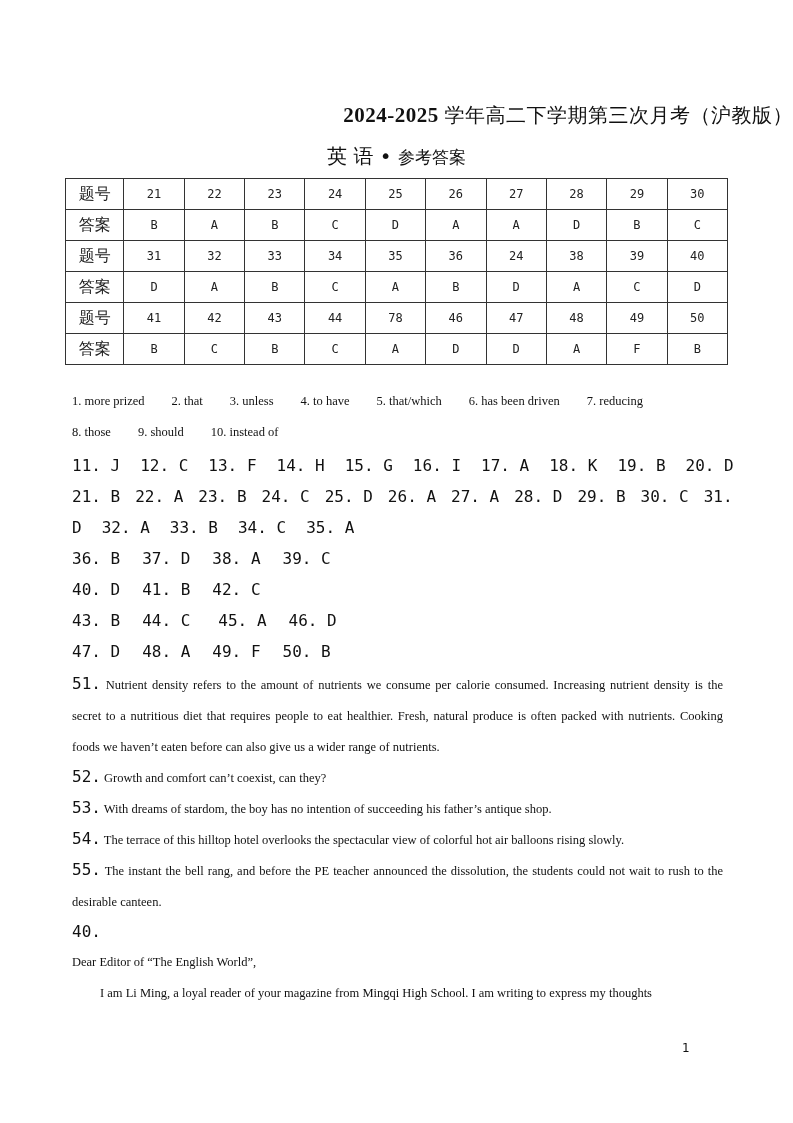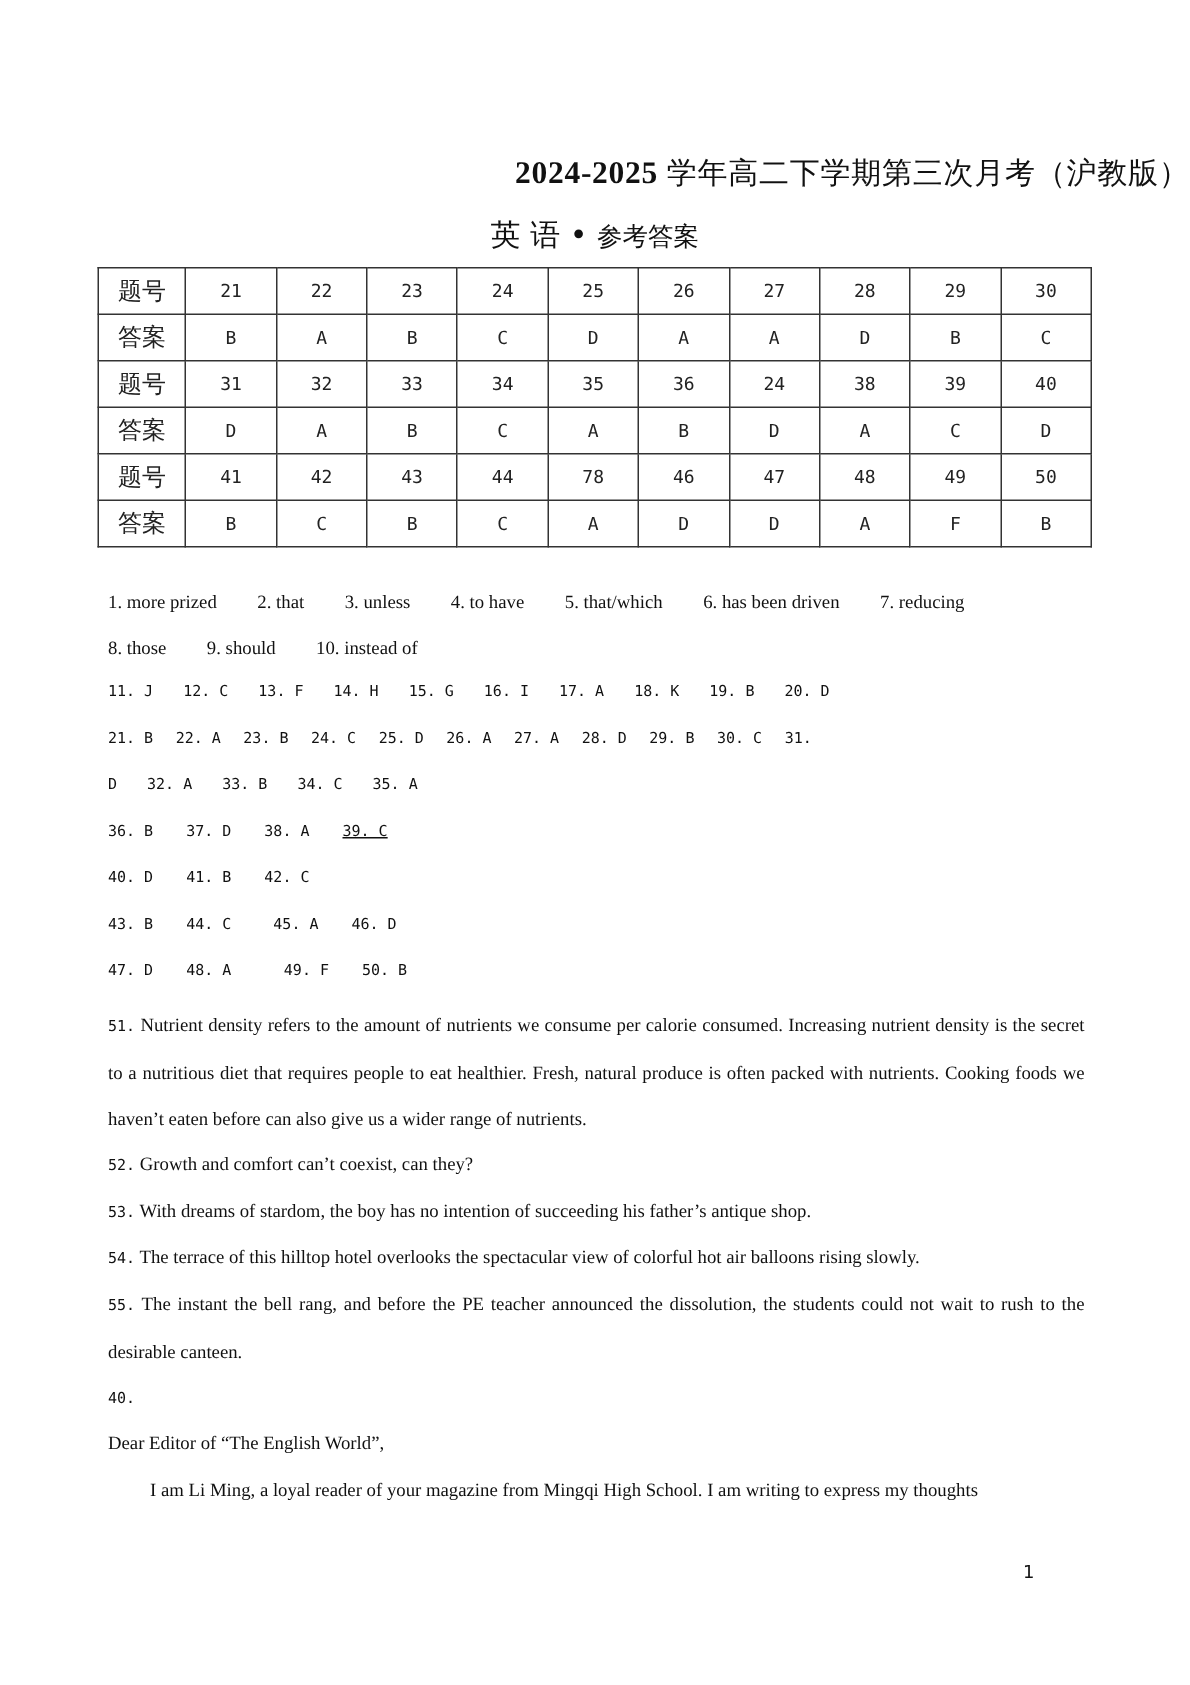--- a/index.html
+++ b/index.html
@@ -21,21 +21,21 @@
     }
     table.ans td {
       border: 1.5px solid #333; text-align: center; vertical-align: middle;
       height: 31px; width: 60px; font-family: "DejaVu Sans Mono", monospace; font-size: 12px; color: #222;
     }
     table.ans td.hdr { width: 58px; font-family: "DejaVu Sans", sans-serif; font-size: 16px; }
     .line {
       position: absolute; left: 72px; font-size: 12.5px; white-space: nowrap;
       font-family: "Liberation Serif", serif;
     }
-    .mono { font-family: "DejaVu Sans Mono", monospace; font-size: 10px; }
+    .mono { font-family: "DejaVu Sans Mono", monospace; font-size: 16px; }
     .item { display: inline-block; }
     .para {
       position: absolute; left: 72px; width: 651px; font-size: 12.5px; line-height: 31px;
       text-align: justify; text-align-last: left;
     }
     .page-num { position: absolute; left: 682px; top: 1041px; font-size: 12px; font-family: "DejaVu Sans", sans-serif; }
   </style>
 </head>
 <body>
 
@@ -132,24 +132,24 @@
       </tr>
     </tbody>
 </table>
 
 <div class="line" style="top:394px;" id="fb1"><span class="item" style="margin-right: 27px;">1. more prized</span><span class="item" style="margin-right: 27px;">2. that</span><span class="item" style="margin-right: 27px;">3. unless</span><span class="item" style="margin-right: 27px;">4. to have</span><span class="item" style="margin-right: 27px;">5. that/which</span><span class="item" style="margin-right: 27px;">6. has been driven</span><span class="item" style="margin-right: 0px;">7. reducing</span></div>
 <div class="line" style="top:425px;" id="fb2"><span class="item" style="margin-right: 27px;">8.  those</span><span class="item" style="margin-right: 27px;">9.  should</span><span class="item" style="margin-right: 0px;">10.  instead of</span></div>
 
 <div class="line mono" style="top:456px;" id="al1"><span class="item" style="margin-right: 20px;">11. J</span><span class="item" style="margin-right: 20px;">12. C</span><span class="item" style="margin-right: 20px;">13. F</span><span class="item" style="margin-right: 20px;">14. H</span><span class="item" style="margin-right: 20px;">15. G</span><span class="item" style="margin-right: 20px;">16. I</span><span class="item" style="margin-right: 20px;">17. A</span><span class="item" style="margin-right: 20px;">18. K</span><span class="item" style="margin-right: 20px;">19. B</span><span class="item" style="margin-right: 20px;">20. D</span></div>
 <div class="line mono" style="top:487px;" id="al2"><span class="item" style="margin-right: 15px;">21. B</span><span class="item" style="margin-right: 15px;">22. A</span><span class="item" style="margin-right: 15px;">23. B</span><span class="item" style="margin-right: 15px;">24. C</span><span class="item" style="margin-right: 15px;">25. D</span><span class="item" style="margin-right: 15px;">26. A</span><span class="item" style="margin-right: 15px;">27. A</span><span class="item" style="margin-right: 15px;">28. D</span><span class="item" style="margin-right: 15px;">29. B</span><span class="item" style="margin-right: 15px;">30. C</span><span class="item" style="margin-right: 15px;">31.</span></div>
 <div class="line mono" style="top:518px;" id="al3"><span class="item" style="margin-right: 20px;">D</span><span class="item" style="margin-right: 20px;">32. A</span><span class="item" style="margin-right: 20px;">33. B</span><span class="item" style="margin-right: 20px;">34. C</span><span class="item" style="margin-right: 20px;">35. A</span></div>
-<div class="line mono" style="top:549px;" id="al4"><span class="item" style="margin-right: 22px;">36. B</span><span class="item" style="margin-right: 22px;">37. D</span><span class="item" style="margin-right: 22px;">38. A</span><span class="item" style="margin-right: 12px; text-decoration: underline;">39. C</span></div>
+<div class="line mono" style="top:549px;" id="al4"><span class="item" style="margin-right: 22px;">36. B</span><span class="item" style="margin-right: 22px;">37. D</span><span class="item" style="margin-right: 22px;">38. A</span><span class="item" style="margin-right: 12px;">39. C</span></div>
 <div class="line mono" style="top:580px;" id="al5"><span class="item" style="margin-right: 22px;">40. D</span><span class="item" style="margin-right: 22px;">41. B</span><span class="item" style="margin-right: 22px;">42. C</span></div>
 <div class="line mono" style="top:611px;" id="al6"><span class="item" style="margin-right: 22px;">43. B</span><span class="item" style="margin-right: 28px;">44. C</span><span class="item" style="margin-right: 22px;">45. A</span><span class="item" style="margin-right: 22px;">46. D</span></div>
-<div class="line mono" style="top:642px;" id="al7"><span class="item" style="margin-right: 22px;">47. D</span><span class="item" style="margin-right: 35px;">48. A</span><span class="item" style="margin-right: 22px;">49. F</span><span class="item" style="margin-right: 22px;">50. B</span></div>
+<div class="line mono" style="top:642px;" id="al7"><span class="item" style="margin-right: 22px;">47. D</span><span class="item" style="margin-right: 22px;">48. A</span><span class="item" style="margin-right: 22px;">49. F</span><span class="item" style="margin-right: 22px;">50. B</span></div>
 
 <div class="para" style="top:668px;">
   <span class="mono">51.</span>
   <span>Nutrient density refers to the amount of nutrients we consume per calorie consumed. Increasing nutrient density is the secret to a nutritious diet that requires people to eat healthier. Fresh, natural produce is often packed with nutrients. Cooking foods we haven’t eaten before can also give us a wider range of nutrients.</span>
 </div>
 
 <div class="para" style="top:761px;">
   <span class="mono">52.</span>
   <span>Growth and comfort can’t coexist, can they?</span>
 </div>

